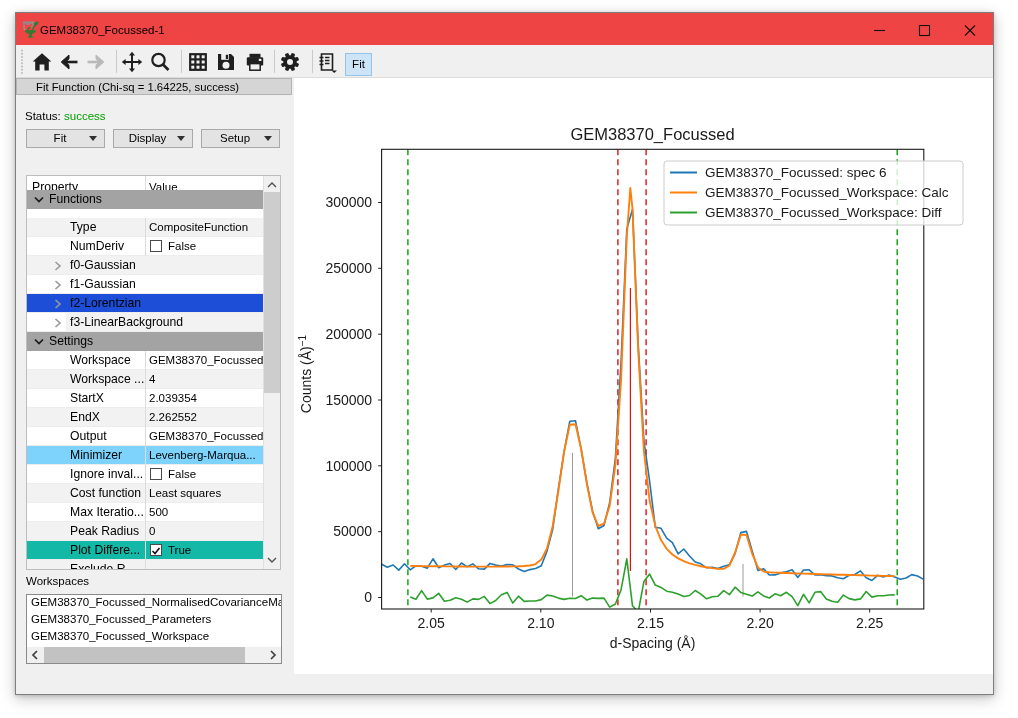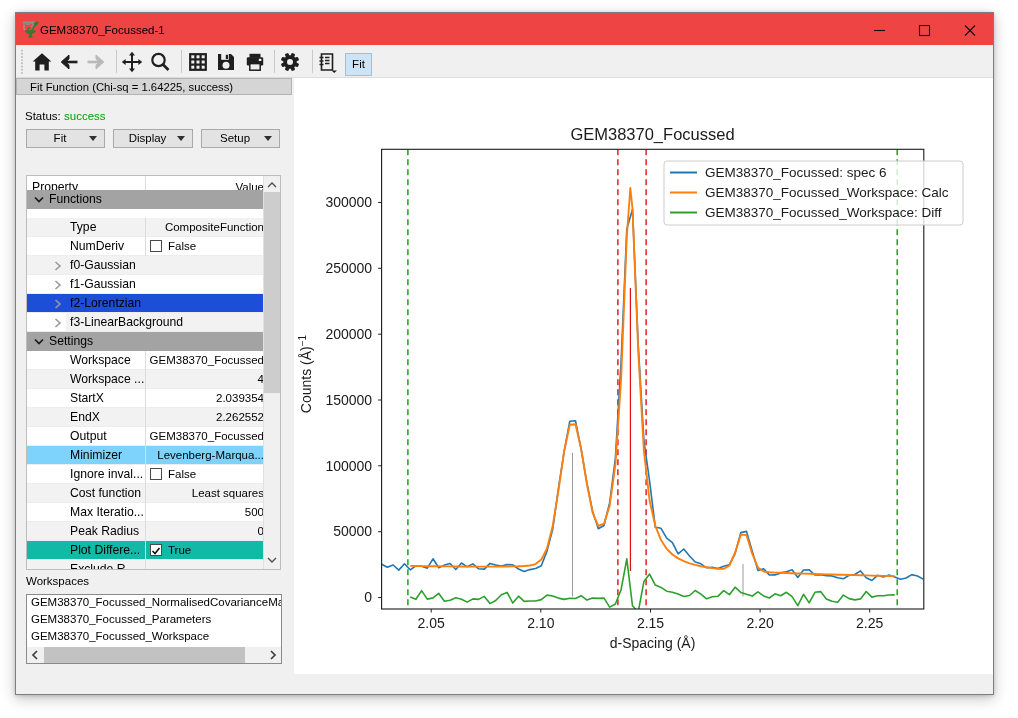--- a/index.html
+++ b/index.html
@@ -11,31 +11,31 @@
   .abs { position:absolute; }
   #titlebar { left:0; top:0; width:977px; height:32px; background:#ef4444; }
   #title { left:24px; top:11px; font-size:11.5px; color:#000; }
   #toolbar { left:0; top:32px; width:977px; height:33px; background:#f0f0f0;
     border-bottom:1px solid #dcdcdc; }
   .sep { top:5px; width:1px; height:23px; background:#c9c9c9; }
   #lpanel { left:0; top:65px; width:278px; height:596px; background:#f0f0f0; }
   #canvas { left:278px; top:65px; width:699px; height:596px; background:#ffffff; }
   #fheader { left:0; top:0; width:276px; height:17px; background:#d5d5d5;
     border:1px solid #b3b3b3; font-size:11.3px; color:#000; line-height:16px;
-    padding-left:13px; }
+    padding-left:19px; }
   #statusline { left:9px; top:32px; font-size:11.5px; color:#000; }
   .btn { top:50.5px; height:19px; background:#e3e3e3; border:1px solid #a9a9a9;
     font-size:11.5px; color:#000; text-align:center; line-height:17px; padding-right:11px; }
   .btn .dd { position:absolute; right:7px; top:6px; width:0; height:0;
     border-left:4px solid transparent; border-right:4px solid transparent;
     border-top:5px solid #303030; }
   #ptable { left:10px; top:97px; width:255px; height:395px; background:#ffffff;
     border:1px solid #bdbdbd; overflow:hidden; }
   .trow { position:absolute; left:0; width:237px; height:19px; font-size:12.2px;
-    color:#000; line-height:19px;text-align:right; }
+    color:#000; line-height:19px; }
   .trow .nm { position:absolute; left:0; top:0; height:19px; }
   .trow .vl { position:absolute; left:118px; top:0; height:19px; padding-left:3px;
     border-left:1px solid #dcdcdc; width:119px; font-size:11.5px; }
   .grow { position:absolute; left:0; width:237px; height:19px; background:#a3a3a3;
     font-size:12.2px; color:#000; line-height:19px; }
   .cb { position:absolute; left:4px; top:3px; width:12px; height:12px;
     border:1px solid #4a4a4a; background:#fff; font-size:11px; line-height:11px;
     text-align:center; color:#111; }
   #vscroll { position:absolute; right:0; top:0; width:17px; height:393px;
     background:#f0f0f0; border-left:1px solid #e0e0e0; }

